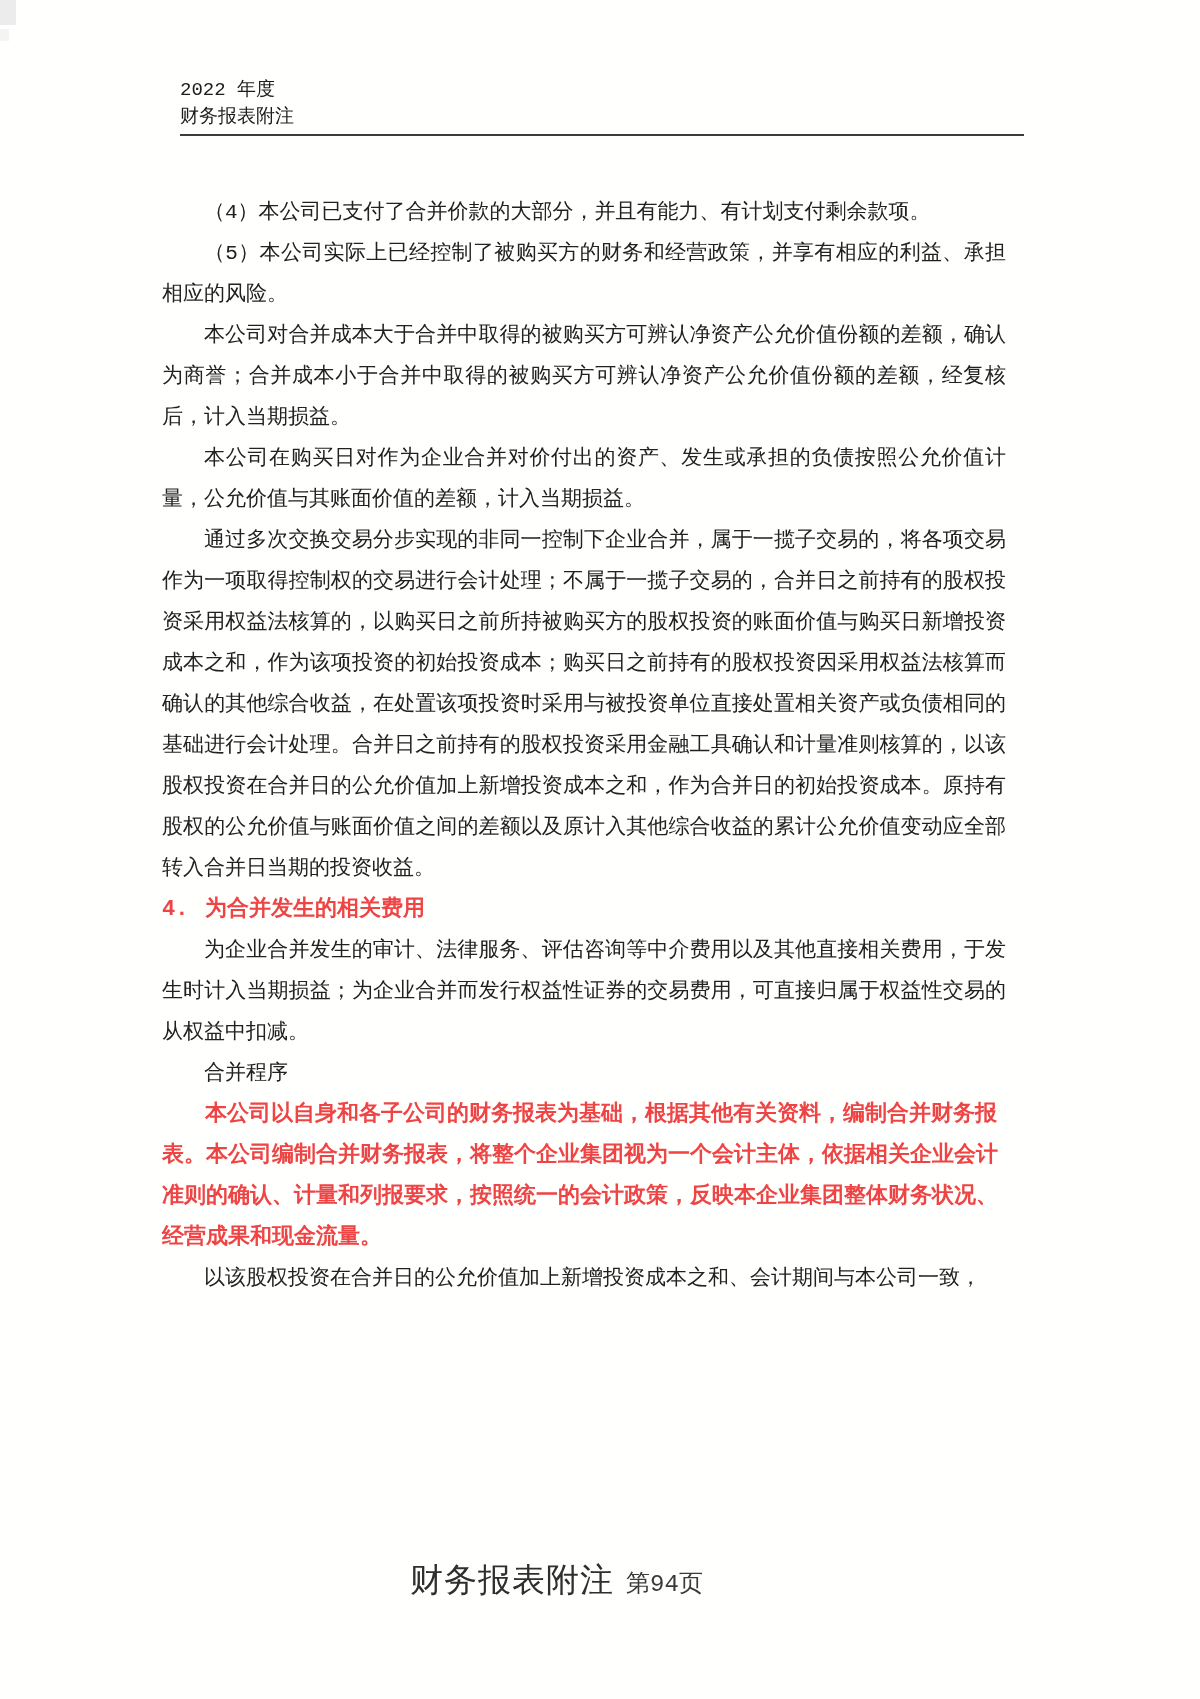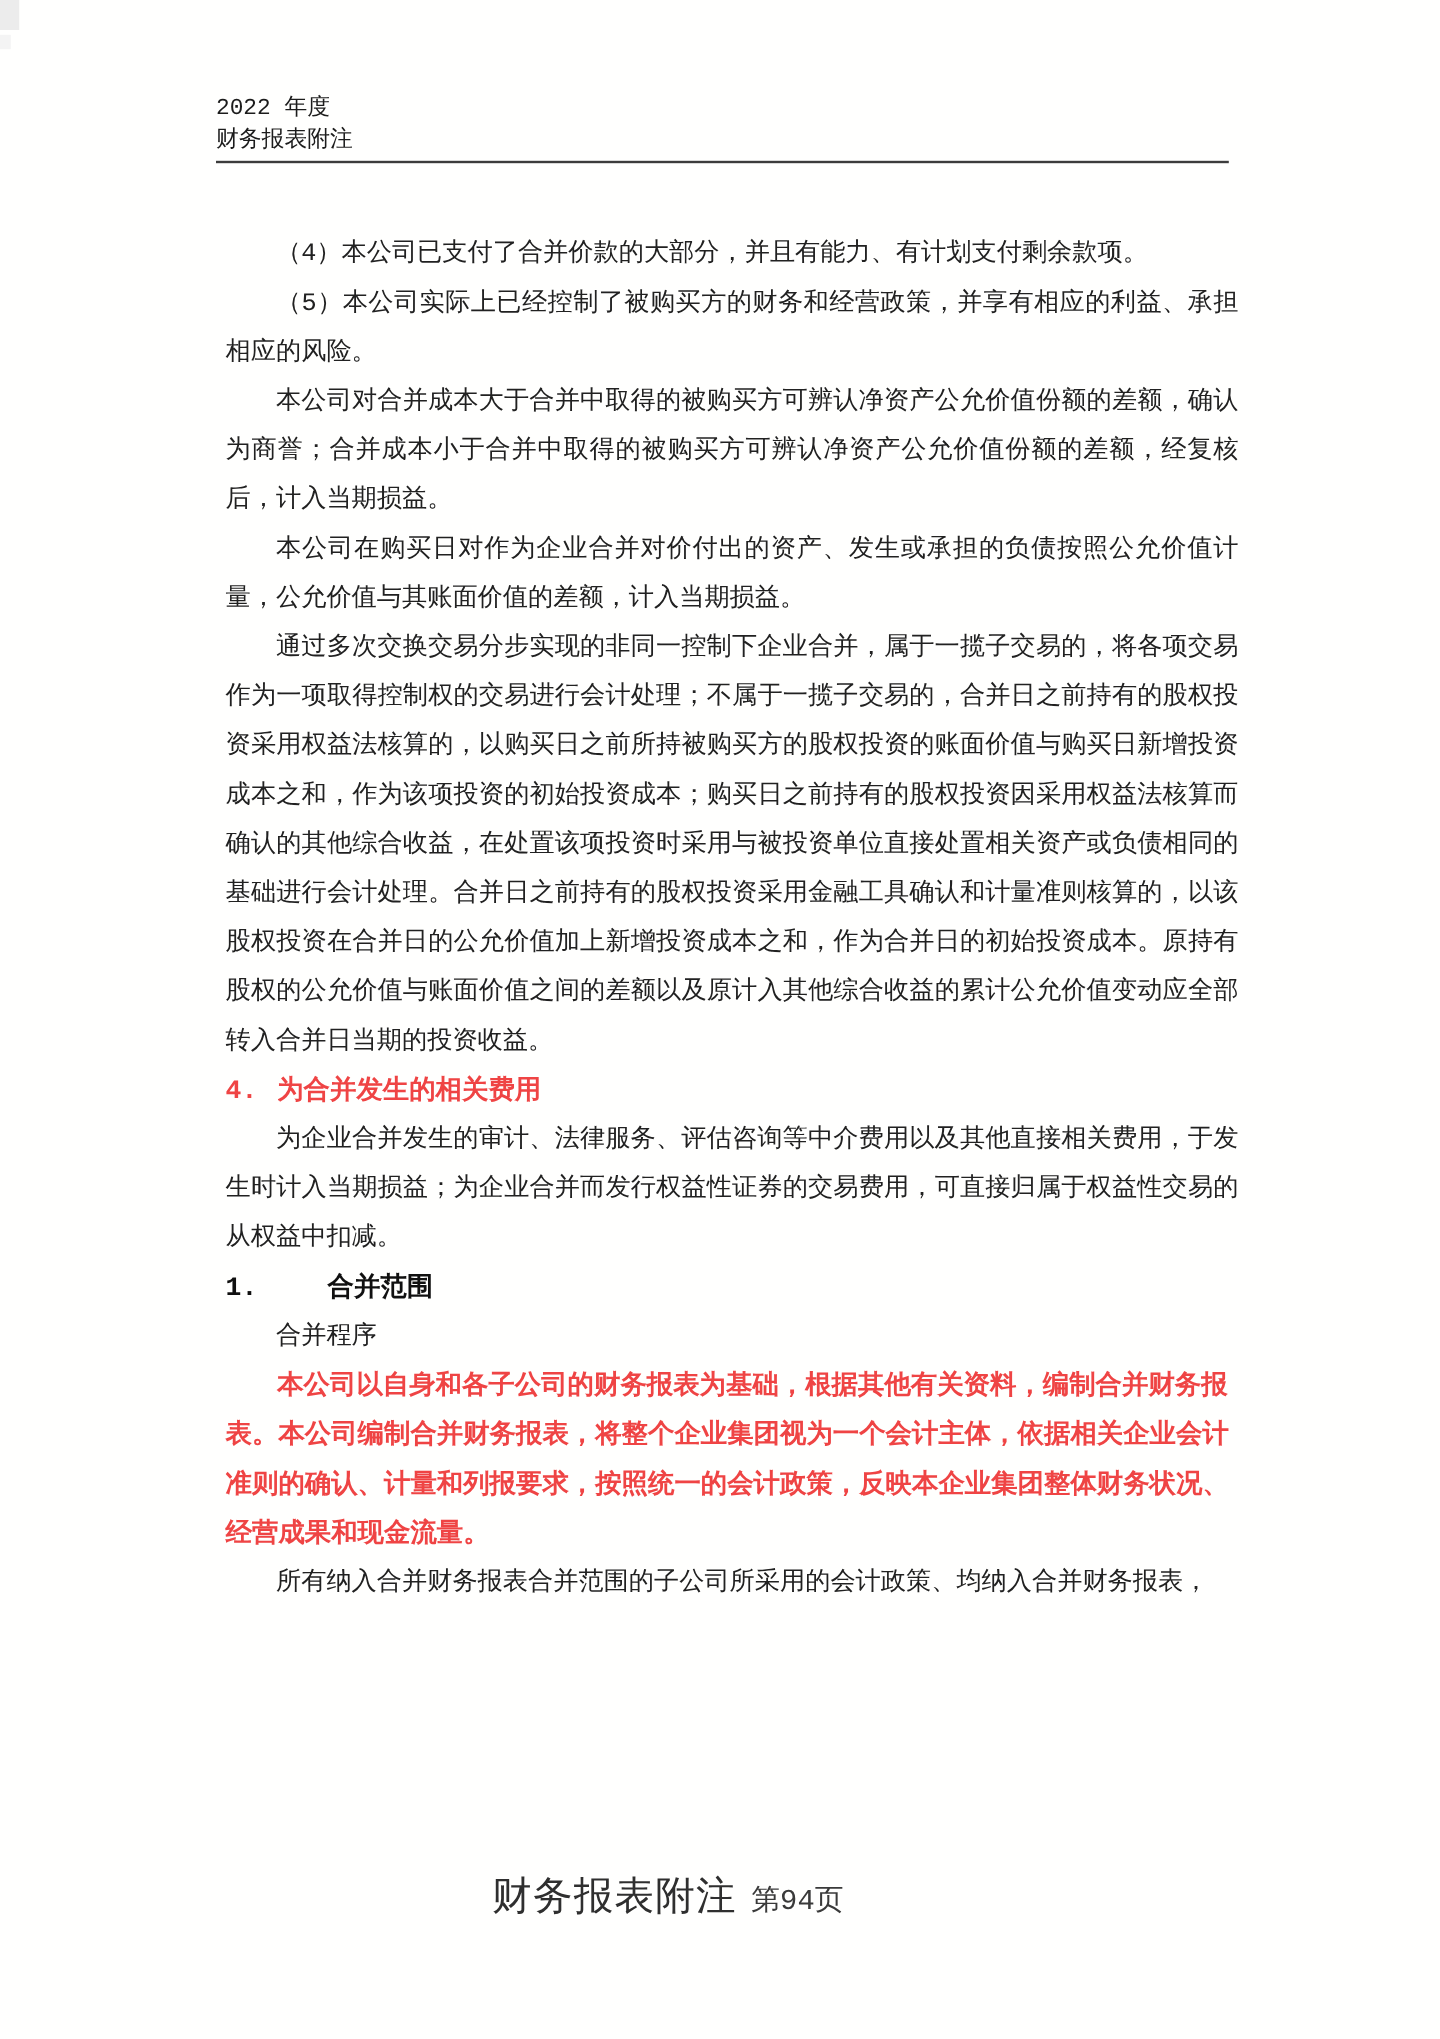--- a/index.html
+++ b/index.html
@@ -17,21 +17,21 @@
   .scan-mark-b{position:absolute;left:0;top:29px;width:9px;height:12px;background:#f4f4f4;}
 
   .header{
     position:absolute;left:180px;top:77px;width:844px;
     font-size:19px;line-height:27px;color:#1c1c1c;
     border-bottom:2px solid #3c3c3c;padding-bottom:3px;
   }
   .header div{white-space:nowrap;}
 
   .content{
-    position:absolute;left:188px;top:192px;width:844px;
+    position:absolute;left:162px;top:192px;width:844px;
     font-size:21px;line-height:41px;
     text-align:justify;
     color:#212121;
   }
   .content p{margin:0;}
   .para-flush{text-indent:42px;}
   .para-block{margin-left:85px;text-indent:42px;}
   .heading{
     margin-left:42px;margin-top:4px;
     font-weight:bold;color:#ef4444;font-size:22px;
@@ -70,28 +70,27 @@
     <p class="para-flush">（4）本公司已支付了合并价款的大部分，并且有能力、有计划支付剩余款项。</p>
     <p class="para-flush">（5）本公司实际上已经控制了被购买方的财务和经营政策，并享有相应的利益、承担相应的风险。</p>
     <p class="para-block">本公司对合并成本大于合并中取得的被购买方可辨认净资产公允价值份额的差额，确认为商誉；合并成本小于合并中取得的被购买方可辨认净资产公允价值份额的差额，经复核后，计入当期损益。</p>
     <p class="para-block">本公司在购买日对作为企业合并对价付出的资产、发生或承担的负债按照公允价值计量，公允价值与其账面价值的差额，计入当期损益。</p>
     <p class="para-block">通过多次交换交易分步实现的非同一控制下企业合并，属于一揽子交易的，将各项交易作为一项取得控制权的交易进行会计处理；不属于一揽子交易的，合并日之前持有的股权投资采用权益法核算的，以购买日之前所持被购买方的股权投资的账面价值与购买日新增投资成本之和，作为该项投资的初始投资成本；购买日之前持有的股权投资因采用权益法核算而确认的其他综合收益，在处置该项投资时采用与被投资单位直接处置相关资产或负债相同的基础进行会计处理。合并日之前持有的股权投资采用金融工具确认和计量准则核算的，以该股权投资在合并日的公允价值加上新增投资成本之和，作为合并日的初始投资成本。原持有股权的公允价值与账面价值之间的差额以及原计入其他综合收益的累计公允价值变动应全部转入合并日当期的投资收益。</p>
 
     <p class="heading"><span class="h-num">4.</span><span>为合并发生的相关费用</span></p>
 
     <p class="para-block">为企业合并发生的审计、法律服务、评估咨询等中介费用以及其他直接相关费用，于发生时计入当期损益；为企业合并而发行权益性证券的交易费用，可直接归属于权益性交易的从权益中扣减。</p>
 
-    <p class="heading-major"><span class="h-num">1.</span><span>合并范围</span></p>
 
 
     <p class="para-flush">合并程序</p>
 
     <p class="heading"><span class="h-num"></span><span>本公司以自身和各子公司的财务报表为基础，根据其他有关资料，编制合并财务报表。本公司编制合并财务报表，将整个企业集团视为一个会计主体，依据相关企业会计准则的确认、计量和列报要求，按照统一的会计政策，反映本企业集团整体财务状况、经营成果和现金流量。</span></p>
 
-    <p class="para-flush">所有纳入合并财务报表合并范围的子公司所采用的会计政策、均纳入合并财务报表，</p>
+    <p class="para-flush">以该股权投资在合并日的公允价值加上新增投资成本之和、会计期间与本公司一致，</p>
     <p class="para-flush"></p>
   </div>
 
   <div class="footer">
     <span class="f-title">财务报表附注</span><span class="f-page">第94页</span>
   </div>
 
 </div>
 
 </body></html>

